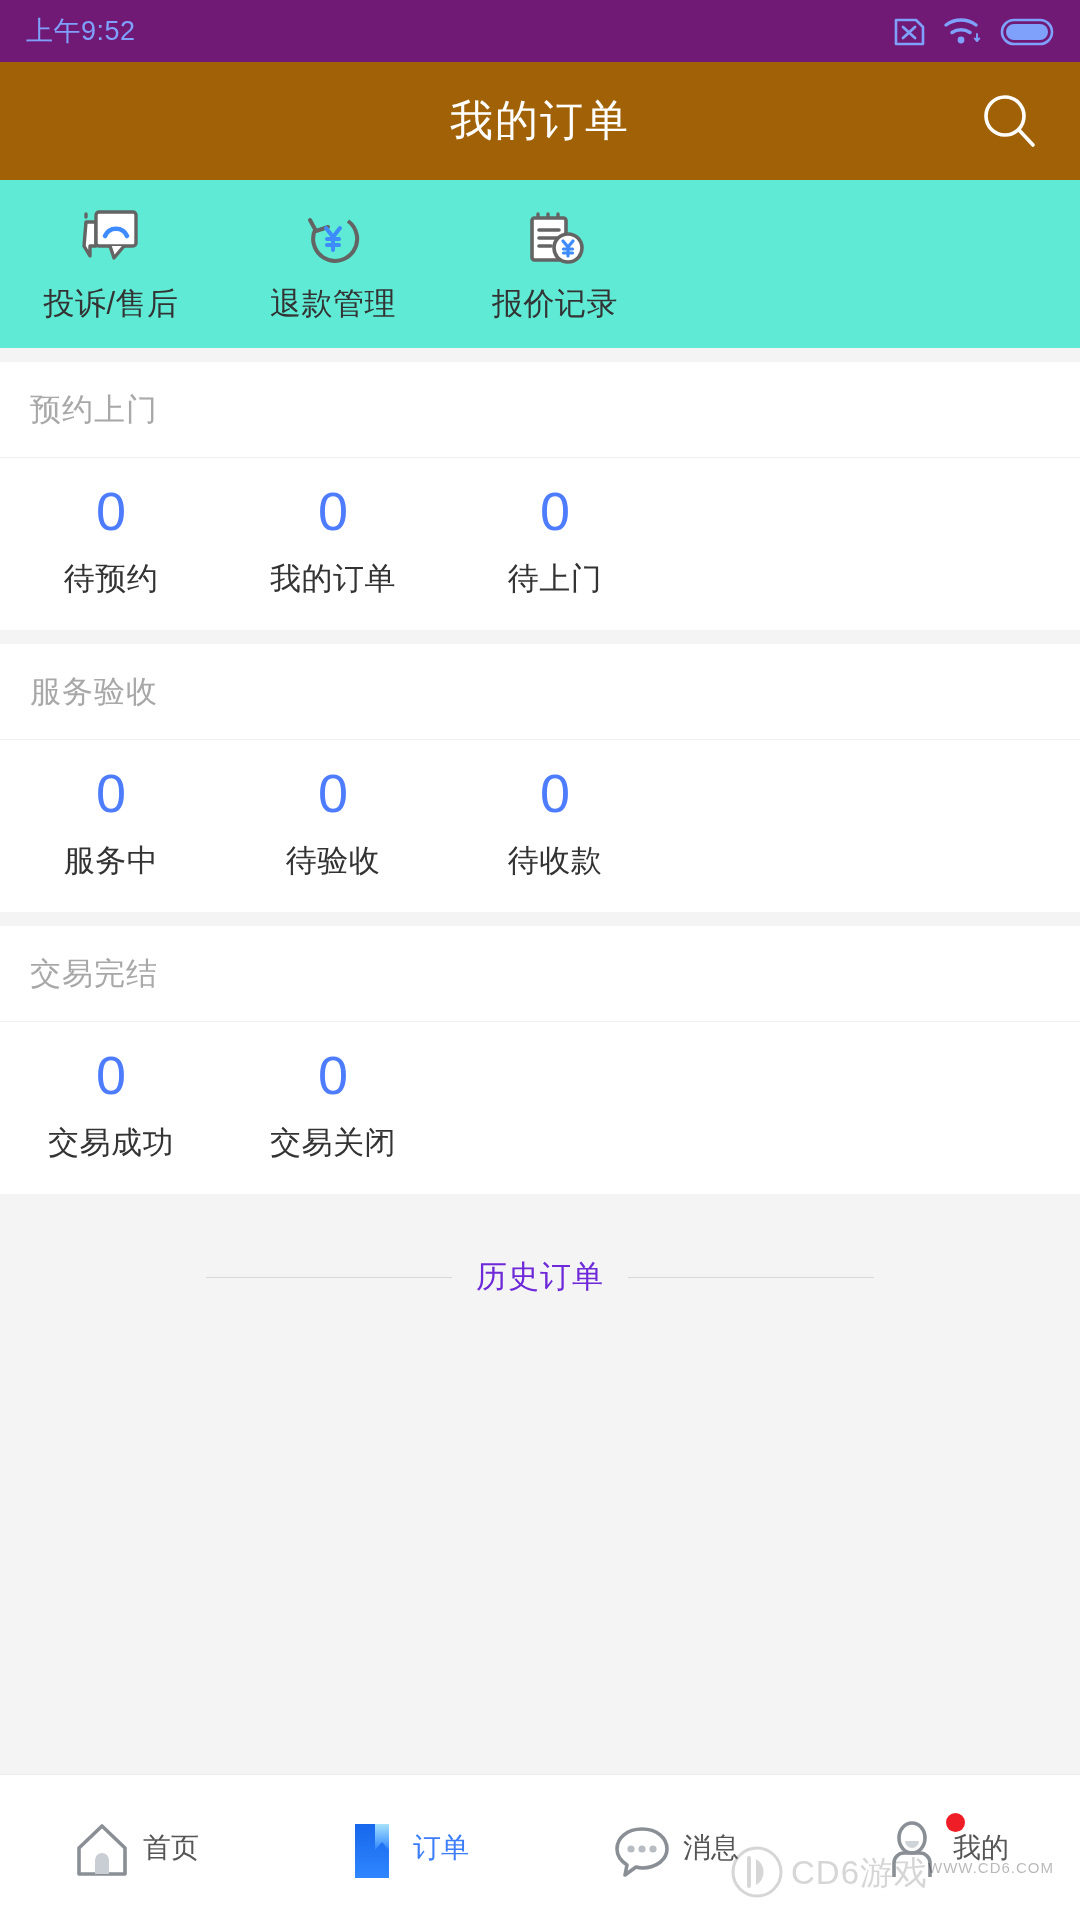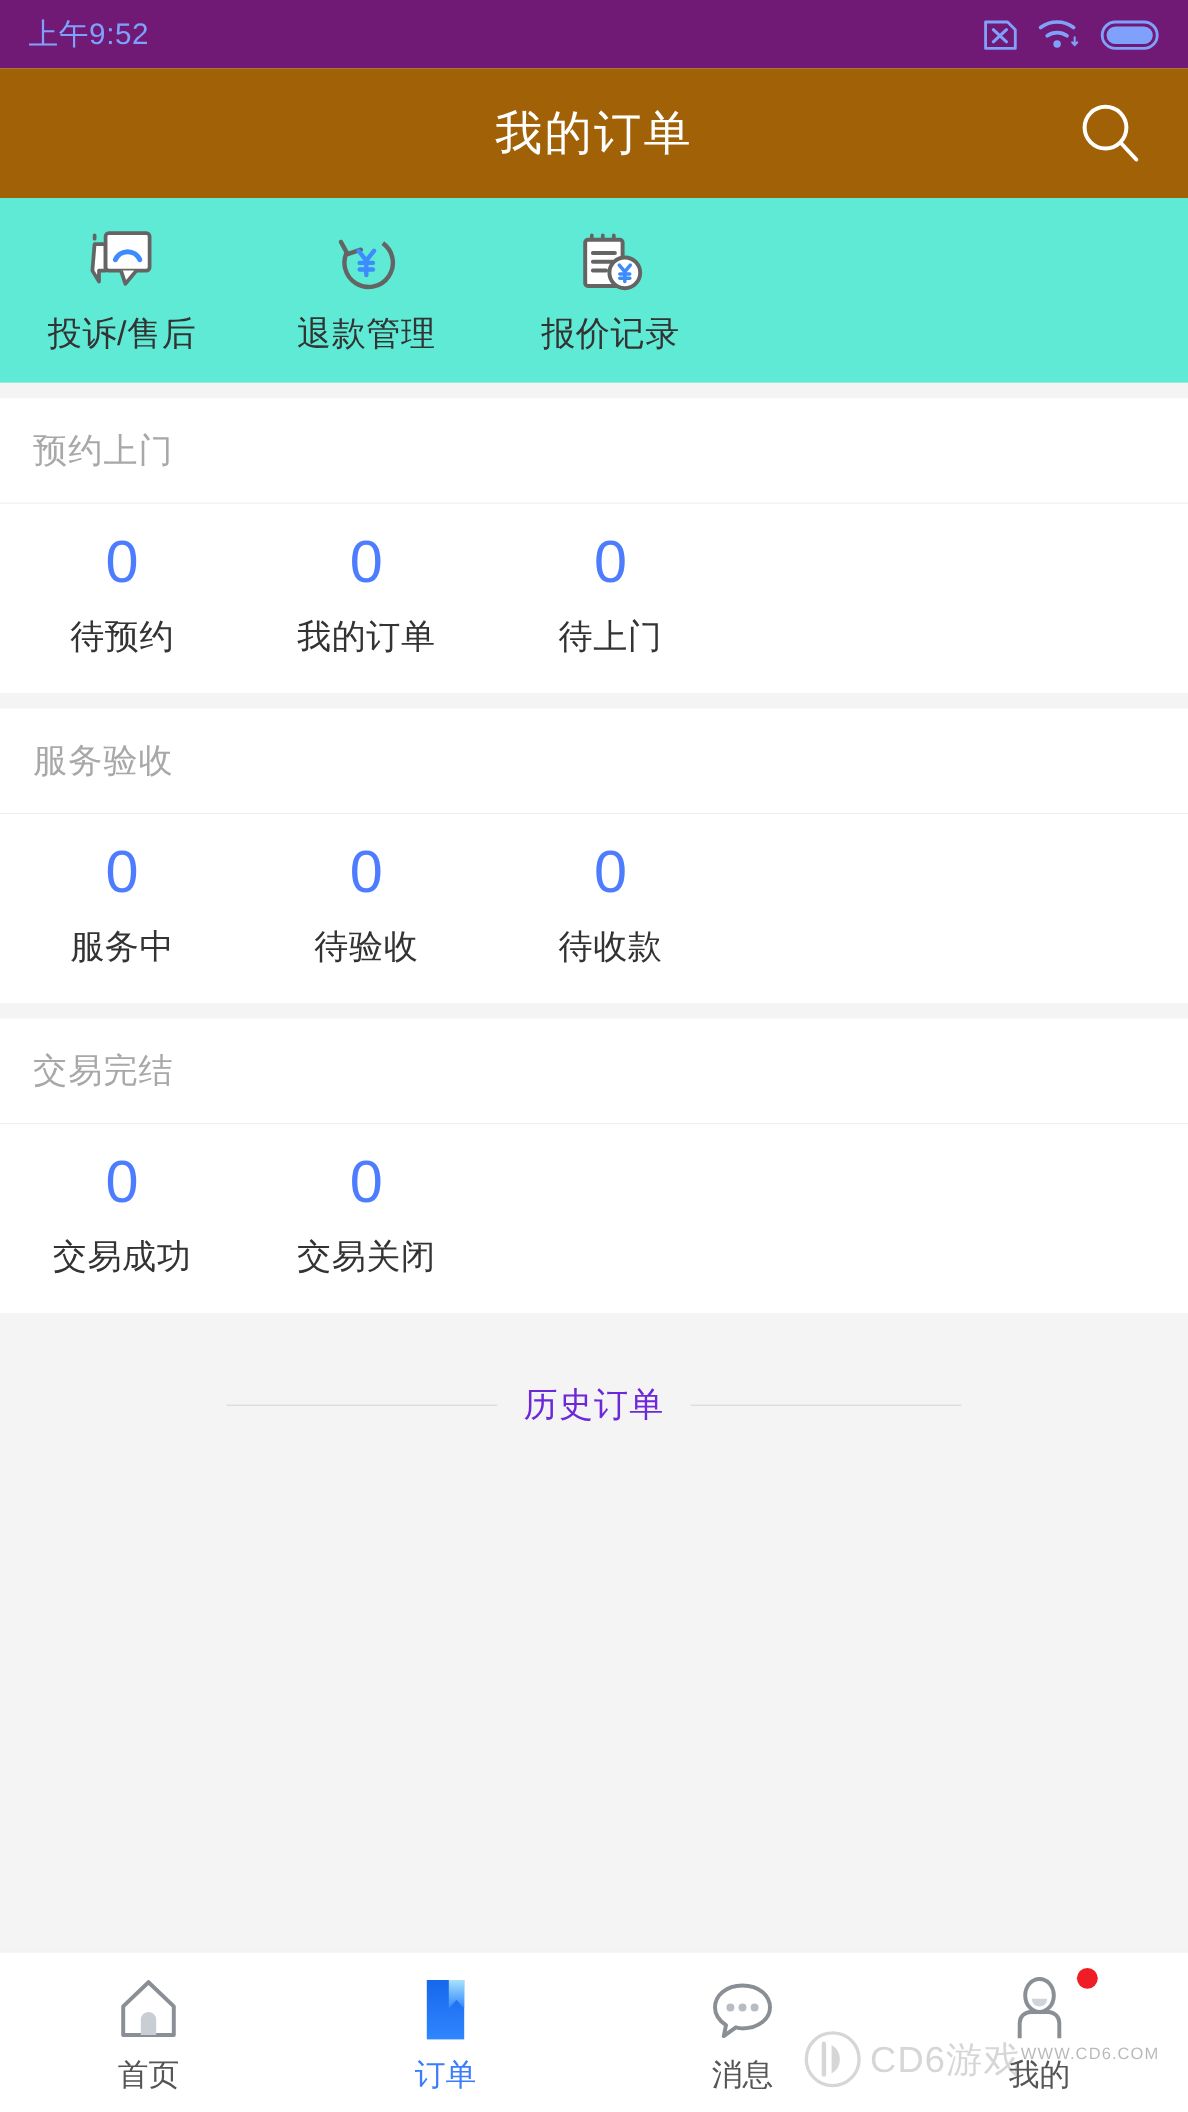--- a/index.html
+++ b/index.html
@@ -79,21 +79,21 @@
   .history-text{ font-size:31px; color:#6d28d9; letter-spacing:1px; }
 
   
   .tabbar{
     position:absolute; left:0; bottom:0; width:1080px; height:146px;
     background:#ffffff; border-top:1px solid #ececec;
     display:flex; align-items:center;
   }
   .tab{
     flex:1; height:100%;
-    display:flex; flex-direction:column; align-items:center; justify-content:center; gap:10px;
+    display:flex; flex-direction:row; align-items:center; justify-content:center; gap:10px;
     position:relative;
   }
   .tab-ico{ height:66px; display:flex; align-items:flex-end; justify-content:center; position:relative; }
   .tab-label{ font-size:28px; color:#555555; }
   .tab.active .tab-label{ color:#3b7dfb; }
   .dot-badge{
     position:absolute; width:19px; height:19px; border-radius:50%;
     background:#ef1d25; right:-22px; top:-2px;
   }
 

